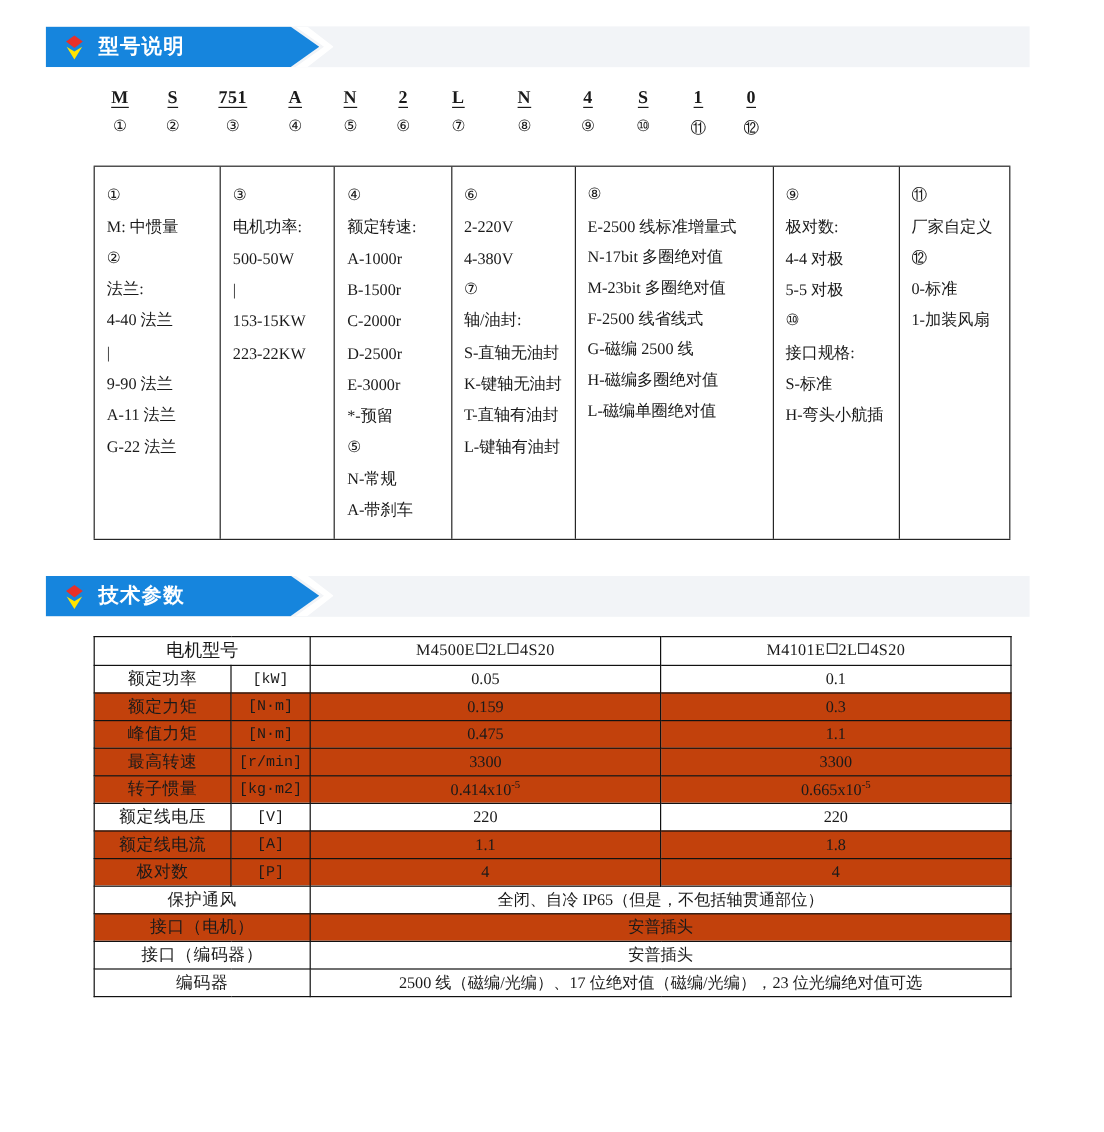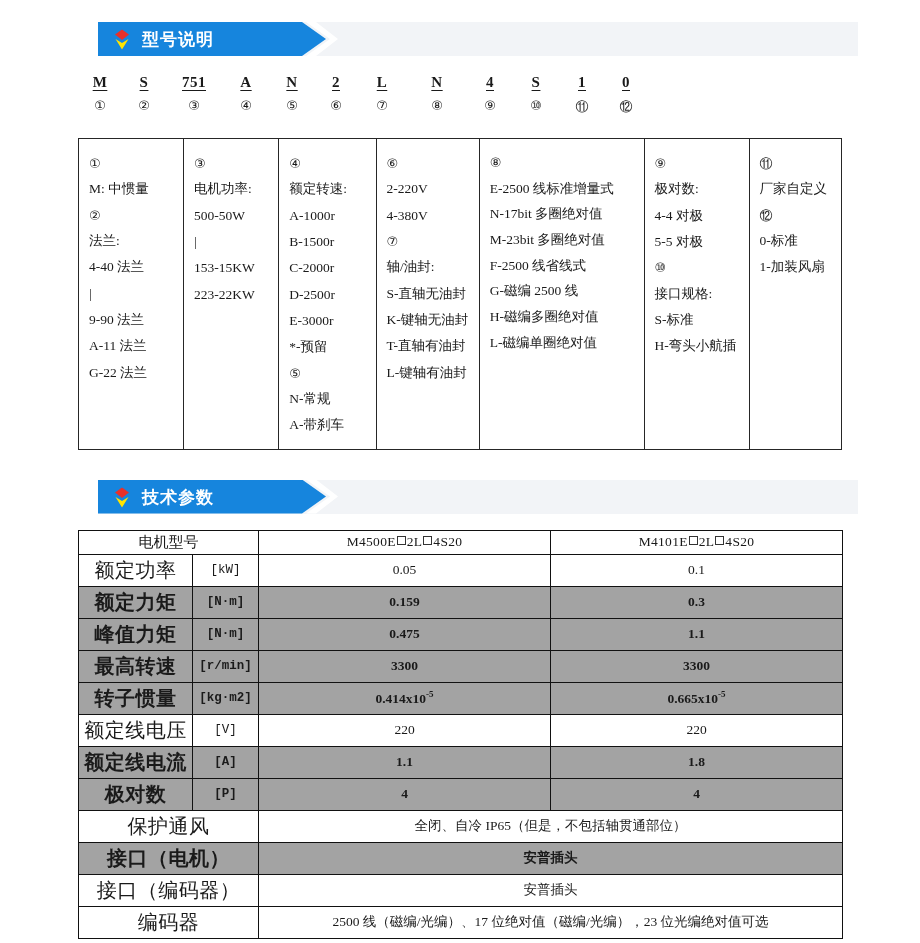--- a/index.html
+++ b/index.html
@@ -14,21 +14,21 @@
     font-family: "Liberation Serif", "DejaVu Serif", serif;
     color: #1a1a1a;
     position: relative;
     overflow: hidden;
   }
 
   
   .banner {
     position: relative;
     height: 34px;
-    margin-left: 98px;
+    margin-left: 38px;
     margin-right: 62px;
   }
   .banner-gray {
     position: absolute;
     left: 0; top: 0;
     right: 0;
     height: 34px;
     background: #f2f4f7;
   }
   .banner-blue {
@@ -145,30 +145,30 @@
     text-align: center;
     font-weight: normal;
     background: #ffffff;
   }
   .col-label { width: 114px; }
   .col-unit  { width: 66px; }
   .col-val   { width: 292px; }
   td.lab {
     text-align: left;
     padding-left: 10px;
-    font-size: 20px;
+    font-size: 14px;
     letter-spacing: 0.5px;
   }
   td.unit {
     font-family: "Liberation Mono", "DejaVu Sans Mono", monospace;
     font-size: 12.5px;
     text-align: left;
     padding-left: 8px;
   }
-  tr.shaded td { background: #a3a3a3; font-weight: bold; }
+  tr.shaded td { background: #c2410c; }
   td.hdr-title {
     background: #3fa285;
     text-align: left;
     padding-left: 10px;
     font-size: 15px;
     font-weight: bold;
     height: 30px;
   }
   td.hdr-model {
     background: #eeddc1;

